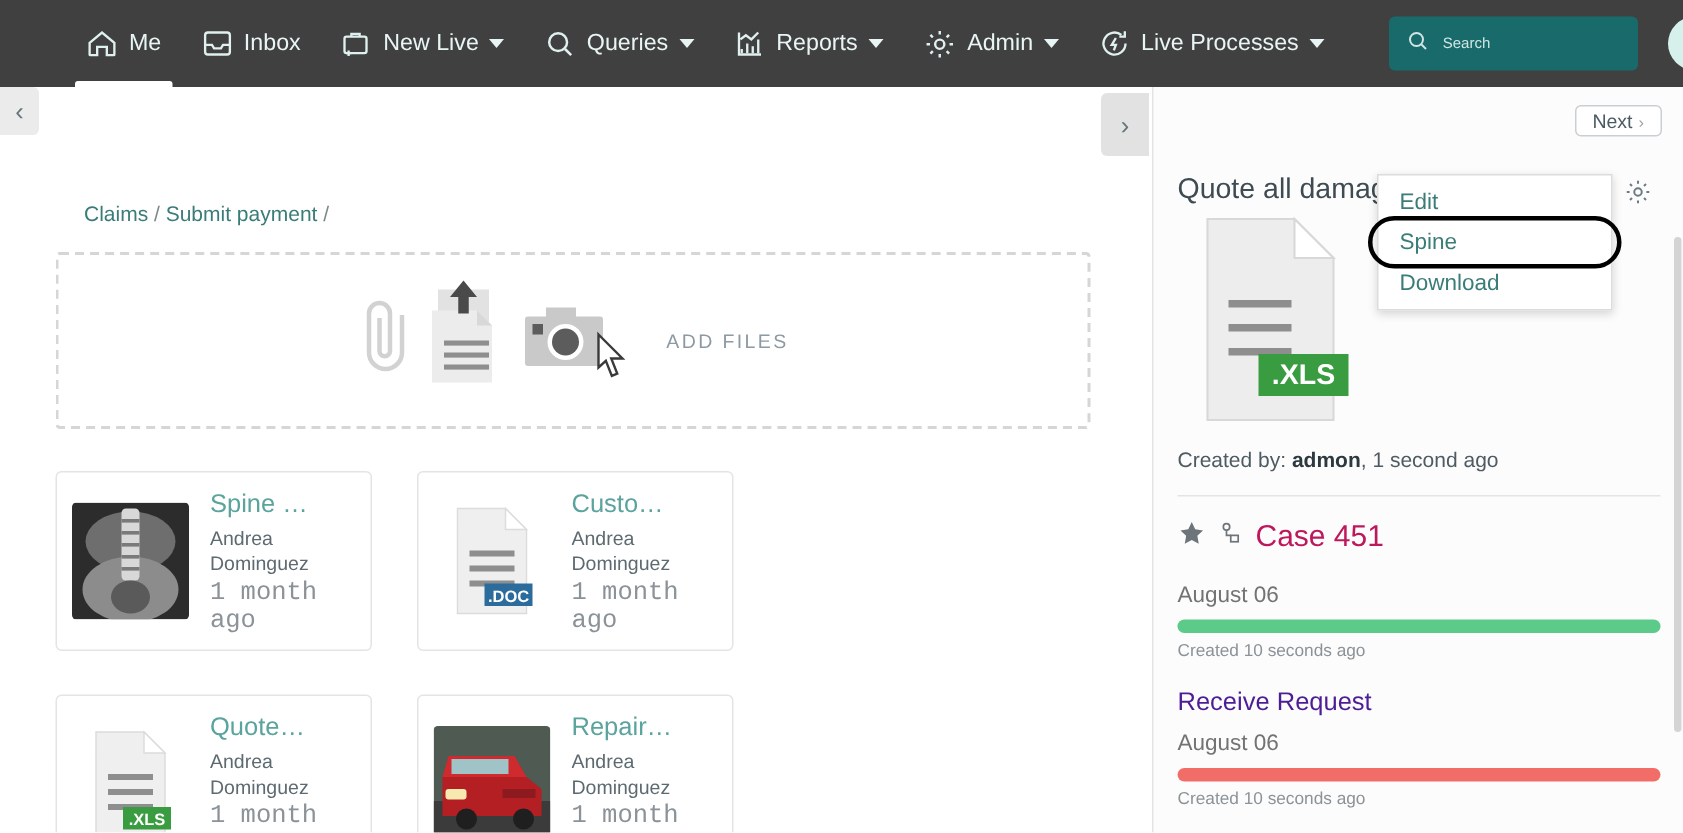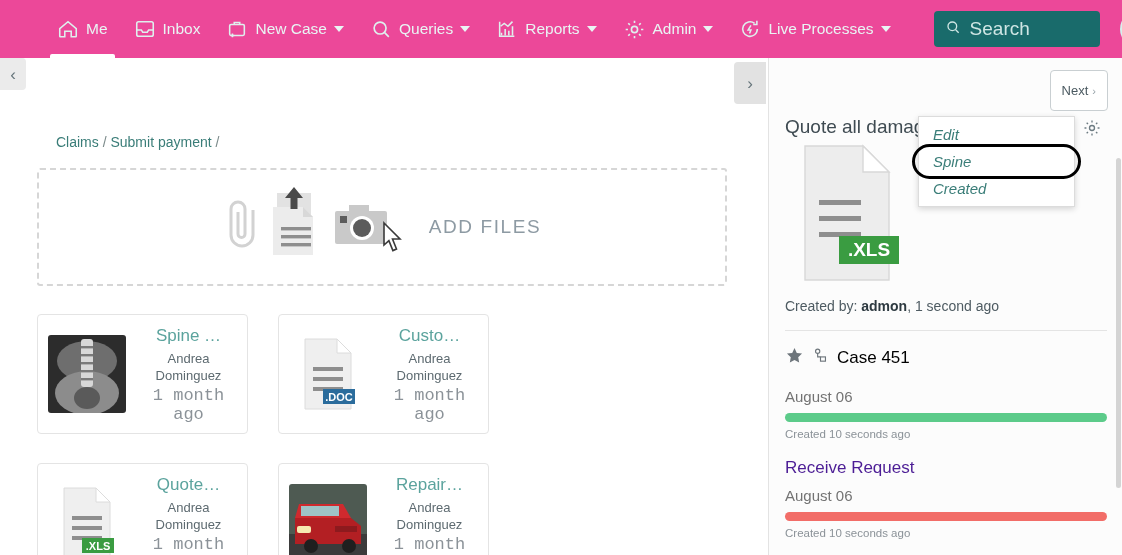--- a/index.html
+++ b/index.html
@@ -6,21 +6,21 @@
   html, body {
     width: 1122px; height: 555px;
     font-family: "Liberation Sans", sans-serif;
     background: #ffffff; overflow: hidden;
   }
   .app { position: relative; width: 1122px; height: 555px; }
 
   
   .navbar {
     position: absolute; top: 0; left: 0; width: 1122px; height: 58px;
-    background: #ec4899; display: flex; align-items: center;
+    background: #404040; display: flex; align-items: center;
   }
   .nav-items { display: flex; align-items: center; height: 58px; margin-left: 44px; }
   .nav-item {
     display: flex; align-items: center; height: 58px;
     padding: 0 13px; color: #e9f5f4; font-size: 15.5px;
     position: relative; cursor: pointer; white-space: nowrap;
   }
   .nav-item .ic { margin-right: 7px; display: flex; align-items: center; }
   .nav-item .caret {
     margin-left: 7px; width: 0; height: 0;
@@ -29,32 +29,32 @@
   }
   .nav-item.active::after {
     content: ""; position: absolute; left: 6px; right: 6px; bottom: 0;
     height: 4px; background: #ffffff; border-radius: 2px 2px 0 0;
   }
   .search-box {
     margin-left: 30px; width: 166px; height: 36px;
     background: #196b6b; border-radius: 4px;
     display: flex; align-items: center; padding: 0 11px;
   }
-  .search-box .ph { color: #cfe6e4; font-size: 19px; margin-left: 9px; }
+  .search-box .ph { color: #cfe6e4; font-size: 10px; margin-left: 9px; }
   .avatar {
     width: 36px; height: 36px; border-radius: 50%;
     background: #d6f0ec; color: #2b7c7c; font-size: 14px;
     display: flex; align-items: center; justify-content: center;
     margin-left: 20px; cursor: pointer;
   }
 
   
   .left-pane {
     position: absolute; top: 58px; left: 0; width: 768px; height: 497px;
-    background: #ffffff; overflow: hidden; text-align: center;
+    background: #ffffff; overflow: hidden;
   }
   .collapse-btn {
     position: absolute; top: 58px; left: 0; width: 26px; height: 32px;
     background: #ebebeb; border-radius: 0 4px 4px 0;
     display: flex; align-items: center; justify-content: center;
     cursor: pointer; z-index: 6;
   }
   .expand-btn {
     position: absolute; top: 62px; left: 734px; width: 32px; height: 42px;
     background: #e2e2e2; border-radius: 4px 0 0 4px;
@@ -71,21 +71,21 @@
   .breadcrumb .sep { color: #7b8a8a; cursor: default; }
 
   
   .dropzone {
     position: absolute; top: 110px; left: 37px; width: 690px; height: 118px;
     border: 2px dashed #d6d6d6; border-radius: 3px;
     display: flex; align-items: center; justify-content: center;
   }
   .dz-inner { display: flex; align-items: center; }
   .dz-label {
-    margin-left: 22px; color: #8d9aa3; font-size: 19px; letter-spacing: 1.6px;
+    margin-left: 22px; color: #8d9aa3; font-size: 13px; letter-spacing: 1.6px;
   }
 
   
   .card-grid {
     position: absolute; top: 256px; left: 37px;
     width: 692px; display: flex; flex-wrap: wrap; gap: 29px 30px;
   }
   .file-card {
     width: 211px; height: 120px; background: #fff;
     border: 1px solid #e4e4e4; border-radius: 4px;
@@ -103,63 +103,62 @@
   .card-time { color: #8b9298; font-size: 17px; margin-top: 2px; font-family: Liberation Mono, monospace; }
 
   
   .right-pane {
     position: absolute; top: 58px; left: 768px; width: 354px; height: 497px;
     background: #fcfcfc; border-left: 1px solid #e3e3e3; overflow: hidden;
   }
   .next-btn {
     position: absolute; top: 12px; right: 14px;
     border: 1px solid #c9cfd2; border-radius: 4px; background: #fff;
-    padding: 12px 11px; font-size: 13px; color: #4b5a61; cursor: pointer;
+    padding: 2px 11px; font-size: 13px; color: #4b5a61; cursor: pointer;
   }
   .next-btn .arr { color: #96a2a8; margin-left: 4px; font-size: 11px; }
 
   .doc-title {
     position: absolute; top: 58px; left: 16px;
     font-size: 19px; color: #3f4b52; white-space: nowrap;
   }
   .gear-btn {
     position: absolute; top: 60px; right: 20px; cursor: pointer;
   }
 
   
   .ctx-menu {
     position: absolute; top: 58px; left: 149px; width: 157px;
     background: #fff; border: 1px solid #dcdcdc;
     box-shadow: 0 2px 6px rgba(0,0,0,.16); z-index: 20; padding: 4px 0;
   }
   .ctx-item {
     padding: 5px 14px; font-size: 15px; color: #3a7d78; cursor: pointer;
     position: relative;
-    font-style: italic;
   }
   .ctx-item.focused::after {
     content: ""; position: absolute; left: -7px; right: -7px; top: -4px; bottom: -4px;
     border: 3px solid #000; border-radius: 22px; pointer-events: none;
   }
 
   .doc-preview { position: absolute; top: 84px; left: 16px; }
   .created-by {
     position: absolute; top: 240px; left: 16px;
     font-size: 14px; color: #4e5b62; text-align: right;
   }
   .created-by b { color: #2d3940; }
   .divider {
     position: absolute; top: 272px; left: 16px; width: 322px;
     height: 1px; background: #e4e4e4;
   }
   .case-row {
     position: absolute; top: 288px; left: 16px;
     display: flex; align-items: center; gap: 8px;
   }
-  .case-title { font-size: 17px; color: #000000; }
+  .case-title { font-size: 20px; color: #be185d; }
 
   .tl-block { position: absolute; left: 16px; width: 322px; }
   .tl-head { font-size: 17px; color: #4c1d95; margin-bottom: 9px; }
   .tl-date { font-size: 15px; color: #737373; margin-bottom: 8px; }
   .tl-bar { height: 9px; border-radius: 5px; }
   .tl-note { font-size: 11.5px; color: #8b9298; margin-top: 6px; }
 
   .rb-scroll {
     position: absolute; top: 100px; right: 1px; width: 5px; height: 330px;
     background: #d4d4d4; border-radius: 3px;
@@ -193,21 +192,21 @@
       </div>
 
       <div class="nav-item">
         <span class="ic">
           <svg width="22" height="22" viewBox="0 0 24 24" fill="none" stroke="#dff0ee" stroke-width="1.7">
             <rect x="4" y="7" width="16" height="12" rx="1.5"></rect>
             <path d="M9 7V5h6v2"></path>
               <path d="M7 17v4M5 19h4"></path>
           </svg>
         </span>
-        <span>New Case</span>
+        <span>New Live</span>
         <span class="caret"></span>
       </div>
 
       <div class="nav-item">
         <span class="ic">
           <svg width="22" height="22" viewBox="0 0 24 24" fill="none" stroke="#dff0ee" stroke-width="1.8">
             <circle cx="11" cy="11" r="6.5"></circle>
               <path d="M16 16l4.5 4.5"></path>
           </svg>
         </span>
@@ -419,21 +418,21 @@
         <svg width="20" height="20" viewBox="0 0 24 24" fill="none" stroke="#6d7b82" stroke-width="1.6">
           <circle cx="12" cy="12" r="3"></circle>
           <path d="M12 3v2.3M12 18.7V21M21 12h-2.3M5.3 12H3M18.4 5.6l-1.6 1.6M7.2 16.8l-1.6 1.6M18.4 18.4l-1.6-1.6M7.2 7.2L5.6 5.6"></path>
         </svg>
       </span>
     </div>
 
     <div class="ctx-menu">
       <div class="ctx-item">Edit</div>
       <div class="ctx-item focused">Spine</div>
-      <div class="ctx-item">Created</div>
+      <div class="ctx-item">Download</div>
     </div>
 
     <div class="doc-preview">
       <svg width="118" height="142" viewBox="0 0 118 142">
         <path d="M20 4h58l26 26v108H20z" fill="#ededed" stroke="#d8d8d8" stroke-width="1.4"></path>
         <path d="M78 4v26h26z" fill="#ffffff" stroke="#d8d8d8" stroke-width="1.4"></path>
         <rect x="34" y="58" width="42" height="5" fill="#8e8e8e"></rect>
         <rect x="34" y="74" width="42" height="5" fill="#8e8e8e"></rect>
         <rect x="34" y="90" width="42" height="5" fill="#8e8e8e"></rect>
         <rect x="54" y="94" width="60" height="28" fill="#3a9c41"></rect>

